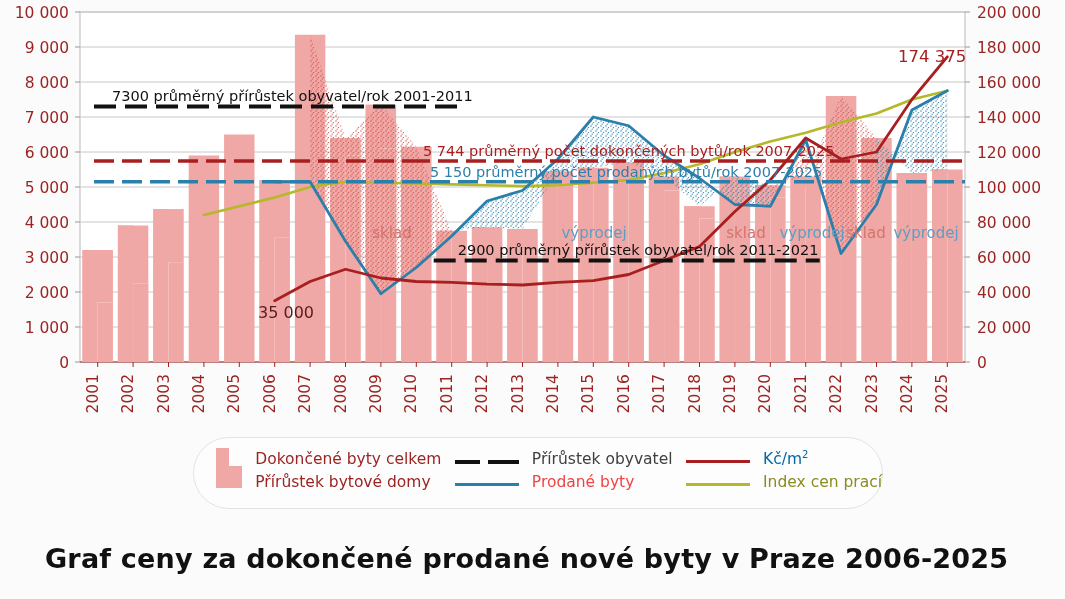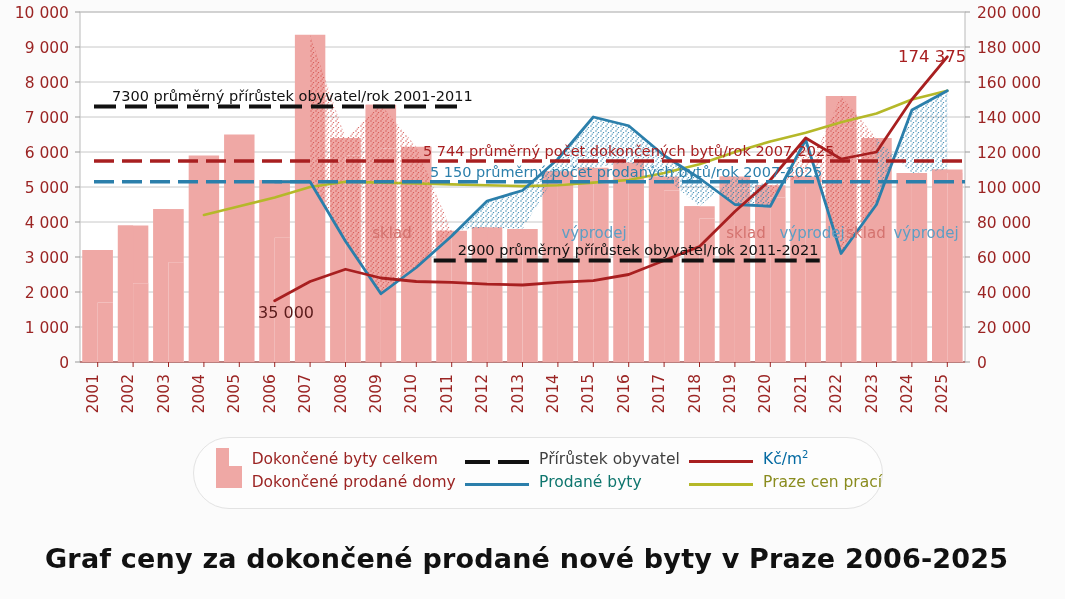--- a/index.html
+++ b/index.html
@@ -295,32 +295,32 @@
         <td>
           <span class="lineswatch"><b style="left:0;width:64px;background:#a81f20;height:3px"></b></span>
         </td>
         <td class="lg-gap"></td>
         <td class="lg-txt" style="color:#0369a1">
           <span>Kč/m</span><sup style="font-size:10px">2</sup>
         </td>
       </tr>
       <tr>
         <td class="lg-gap"></td>
-        <td class="lg-txt" style="color:#9b2423">Dokončené prodané domy</td>
+        <td class="lg-txt" style="color:#9b2423">Přírůstek bytové domy</td>
         <td class="lg-gap"></td>
         <td>
           <span class="lineswatch"><b style="left:0;width:64px;background:#2b7fab;height:3px"></b></span>
         </td>
         <td class="lg-gap"></td>
-        <td class="lg-txt" style="color:#0f766e">Prodané byty</td>
+        <td class="lg-txt" style="color:#ef4444">Prodané byty</td>
         <td class="lg-gap"></td>
         <td>
           <span class="lineswatch"><b style="left:0;width:64px;background:#b5b829;height:3px"></b></span>
         </td>
         <td class="lg-gap"></td>
-        <td class="lg-txt" style="color:#8a8c1f">Praze cen prací</td>
+        <td class="lg-txt" style="color:#8a8c1f">Index cen prací</td>
       </tr>
     </tbody>
       </table>
   </div>
 
   <div id="title">Graf ceny za dokončené prodané nové byty v Praze 2006-2025</div>
 </div>
 
 </body></html>

